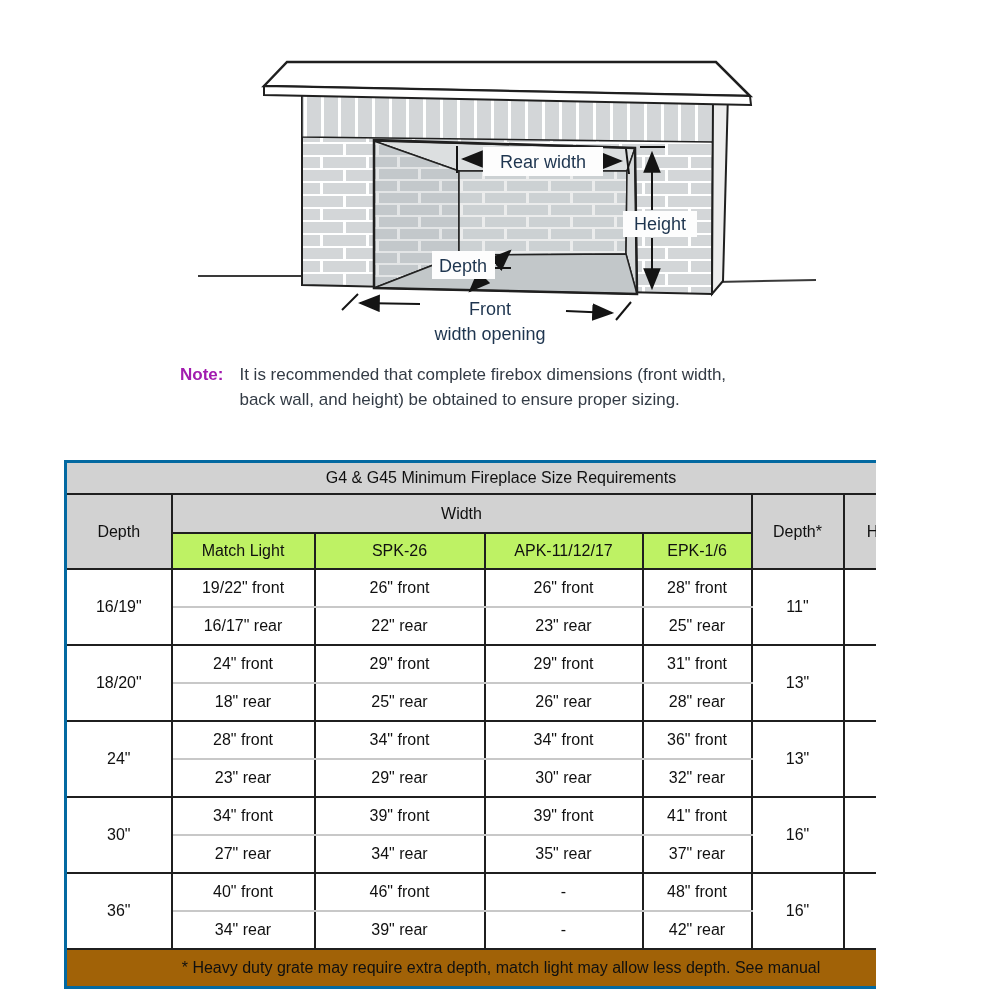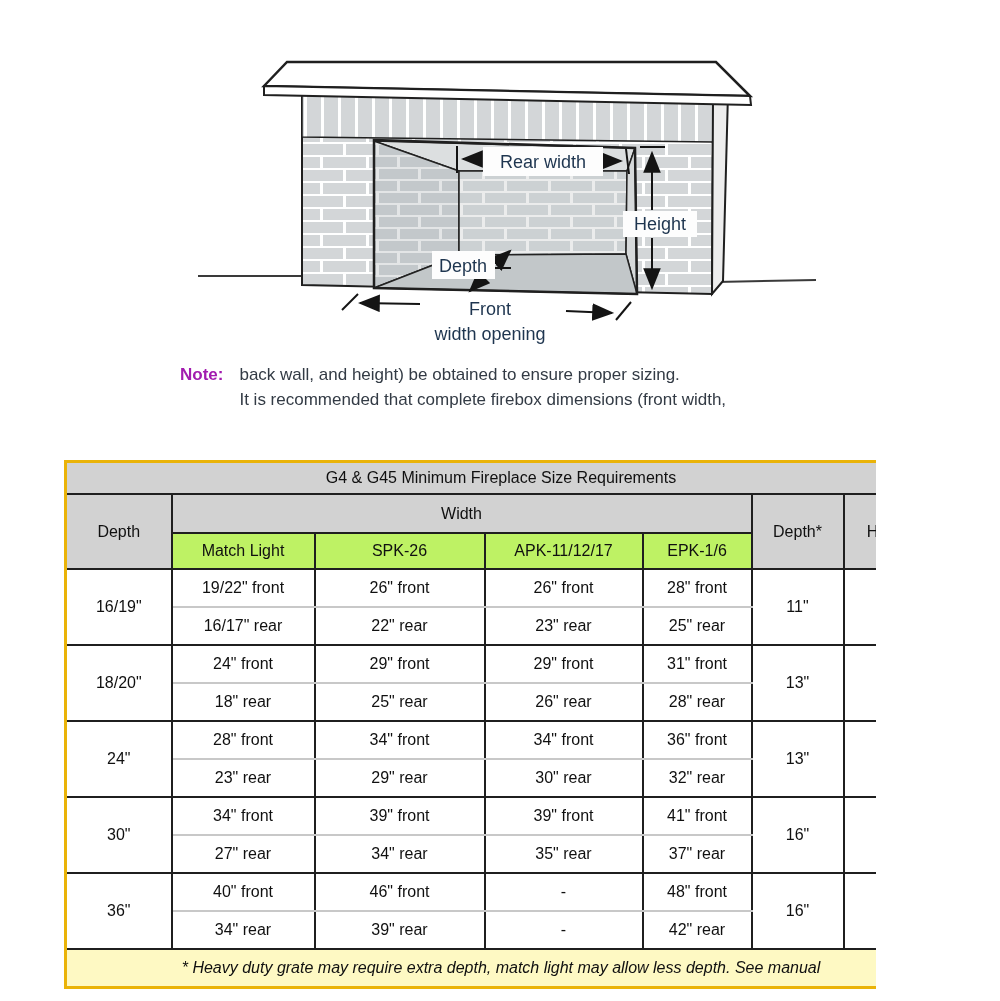--- a/index.html
+++ b/index.html
@@ -9,30 +9,30 @@
   .dim-label{font-family:"Liberation Sans",sans-serif;font-size:18px;fill:#1e354f;}
   
   .note{position:absolute;left:180px;top:362px;width:690px;display:flex;
         color:#333b45;font-size:17px;line-height:25px;}
   .note b{font-weight:bold;margin-right:16px;color:#a21caf;white-space:nowrap;}
   
   .tblwrap{position:absolute;left:64px;top:460px;}
   table.spec{border-collapse:collapse;table-layout:fixed;width:871px;
              font-size:16px;color:#101010;text-align:center;}
   table.spec td{border:2px solid #1f1f1f;padding:0 2px;overflow:hidden;white-space:nowrap;}
-  table.spec{border:3px solid #eab308;}
+  table.spec{border:3px solid #0369a1;}
   tr.r-title td{height:30px;background:#d2d2d2;}
   tr.r-h1 td{height:37px;background:#d2d2d2;margin-left:20px;}
   tr.r-h2 td{height:34px;background:#bef264;}
   tr.r-front td{height:36px;background:#fff;}
   tr.r-rear td{height:36px;background:#fff;}
   tr.r-front td.sub{border-bottom:2px solid #c8c8c8;}
   tr.r-rear td.sub2{border-top:2px solid #c8c8c8;}
-  tr.r-foot td{height:36px;background:#fef9c3;border:2px solid #d9d9d9;
-               border-top:2px solid #1f1f1f;font-style:italic;}
+  tr.r-foot td{height:36px;background:#a16207;border:2px solid #d9d9d9;
+               border-top:2px solid #1f1f1f;}
 </style>
 </head>
 <body>
 
 <div class="page">
 
   <svg width="1000" height="455" viewBox="0 0 1000 455">
     <defs>
       <pattern id="bond" width="46" height="26" patternUnits="userSpaceOnUse">
         <rect width="46" height="26" fill="#ffffff"></rect>
@@ -117,22 +117,22 @@
       <line x1="566" y1="311" x2="612" y2="313" marker-end="url(#ah)"></line>
       <line x1="616" y1="320" x2="631" y2="302"></line>
     </g>
     <text class="dim-label" x="490" y="315" text-anchor="middle">Front</text>
     <text class="dim-label" x="490" y="340" text-anchor="middle">width opening</text>
   </svg>
 
   <div class="note">
     <b>Note:</b>
     <span>
+      <div>It is recommended that complete firebox dimensions (front width,</div>
       <div>back wall, and height) be obtained to ensure proper sizing.</div>
-      <div>It is recommended that complete firebox dimensions (front width,</div>
     </span>
   </div>
 
   <div class="tblwrap">
     <table class="spec">
       <colgroup>
         <col style="width:106px">
           <col style="width:143px">
           <col style="width:170px">
         <col style="width:158px">

